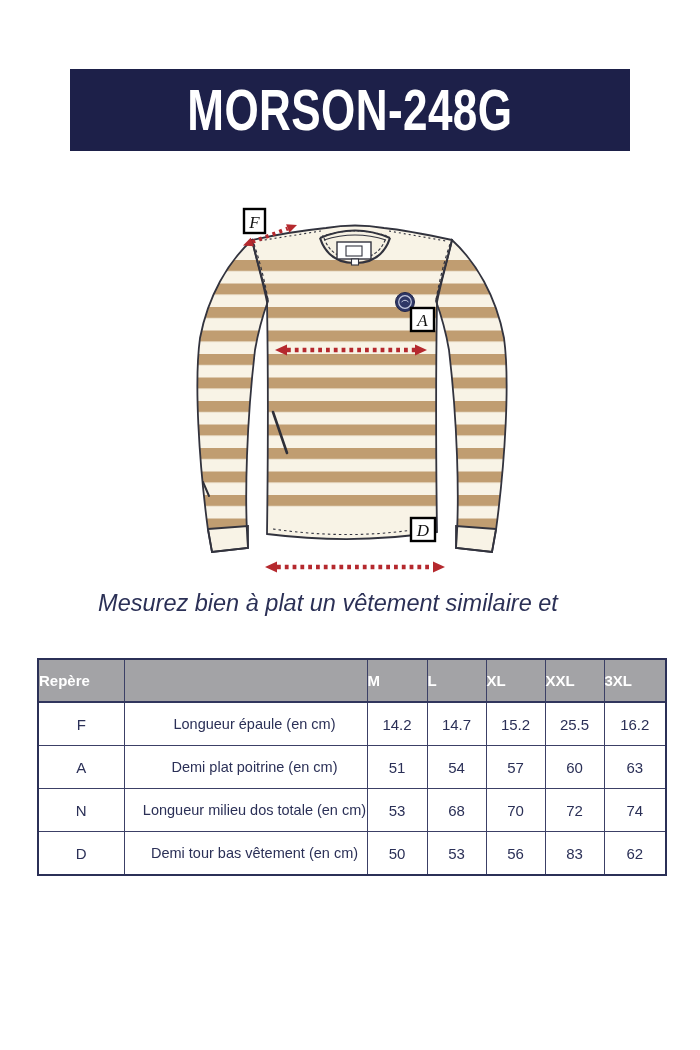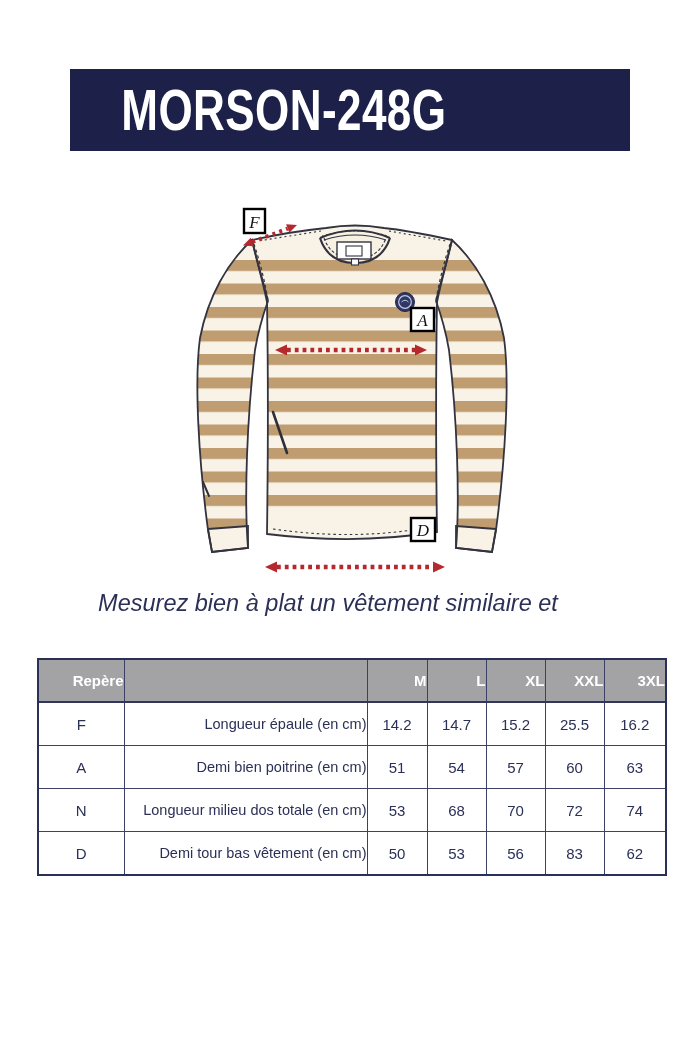--- a/index.html
+++ b/index.html
@@ -1,46 +1,46 @@
 <!DOCTYPE html>
 <html><head>
 <meta charset="utf-8">
 <style>
   html,body{margin:0;padding:0;background:#ffffff;}
   .page{position:relative;width:700px;height:1050px;background:#ffffff;overflow:hidden;
         font-family:"Liberation Sans",sans-serif;}
 
   
   .banner{position:absolute;left:70px;top:69px;width:560px;height:82px;background:#1d2049;
-          display:flex;align-items:center;justify-content:flex-start;}
+          display:flex;align-items:center;justify-content:center;}
   .banner-title{color:#ffffff;font-weight:700;font-size:58px;line-height:1;
                 transform:scaleX(0.76);transform-origin:center;letter-spacing:0.5px;white-space:nowrap;}
 
   
   .diagram{position:absolute;left:180px;top:200px;width:340px;height:380px;}
 
   
   .instruction{position:absolute;left:0;top:589px;width:656px;margin:0;text-align:center;
                font-style:italic;font-size:23.5px;line-height:29px;color:#2b3056;font-weight:500;}
 
   
   .table-wrap{position:absolute;left:37px;top:658px;width:626px;border:2.5px solid #2b3057;background:#fff;}
   table.sizes{width:100%;border-collapse:collapse;table-layout:fixed;}
   table.sizes col.c0{width:85px;} table.sizes col.c1{width:243px;}
   table.sizes col.c2{width:60px;} table.sizes col.c3{width:59px;}
   table.sizes col.c4{width:59px;} table.sizes col.c5{width:59px;}
   table.sizes col.c6{width:61px;}
   table.sizes th{background:#a3a3a6;color:#ffffff;font-weight:700;font-size:15px;height:41px;
-                 text-align:right;border-right:1.6px solid #3c4066;border-bottom:2px solid #31365d;padding:0;}
+                 text-align:left;border-right:1.6px solid #3c4066;border-bottom:2px solid #31365d;padding:0;}
   table.sizes th:last-child{border-right:none;}
   table.sizes td{color:#2b3057;font-size:15px;height:42px;text-align:center;background:#ffffff;
                  border-right:1.6px solid #3c4066;border-bottom:1.6px solid #3c4066;padding:0;}
   table.sizes td:last-child{border-right:none;}
   table.sizes tr:last-child td{border-bottom:none;}
-  table.sizes td.desc{text-align:right;padding-left:18px;font-size:14.5px;}
+  table.sizes td.desc{text-align:center;padding-left:18px;font-size:14.5px;}
 </style>
 </head>
 <body>
 
 <div class="page">
 
   <header class="banner">
     <span class="banner-title">MORSON-248G</span>
   </header>
 
@@ -167,21 +167,21 @@
           <td>F</td>
           <td class="desc">Longueur épaule (en cm)</td>
           <td>14.2</td>
           <td>14.7</td>
           <td>15.2</td>
           <td>25.5</td>
           <td>16.2</td>
         </tr>
         <tr>
           <td>A</td>
-          <td class="desc">Demi bien poitrine (en cm)</td>
+          <td class="desc">Demi plat poitrine (en cm)</td>
           <td>51</td>
           <td>54</td>
           <td>57</td>
           <td>60</td>
           <td>63</td>
         </tr>
         <tr>
           <td>N</td>
           <td class="desc">Longueur milieu dos totale (en cm)</td>
           <td>53</td>

